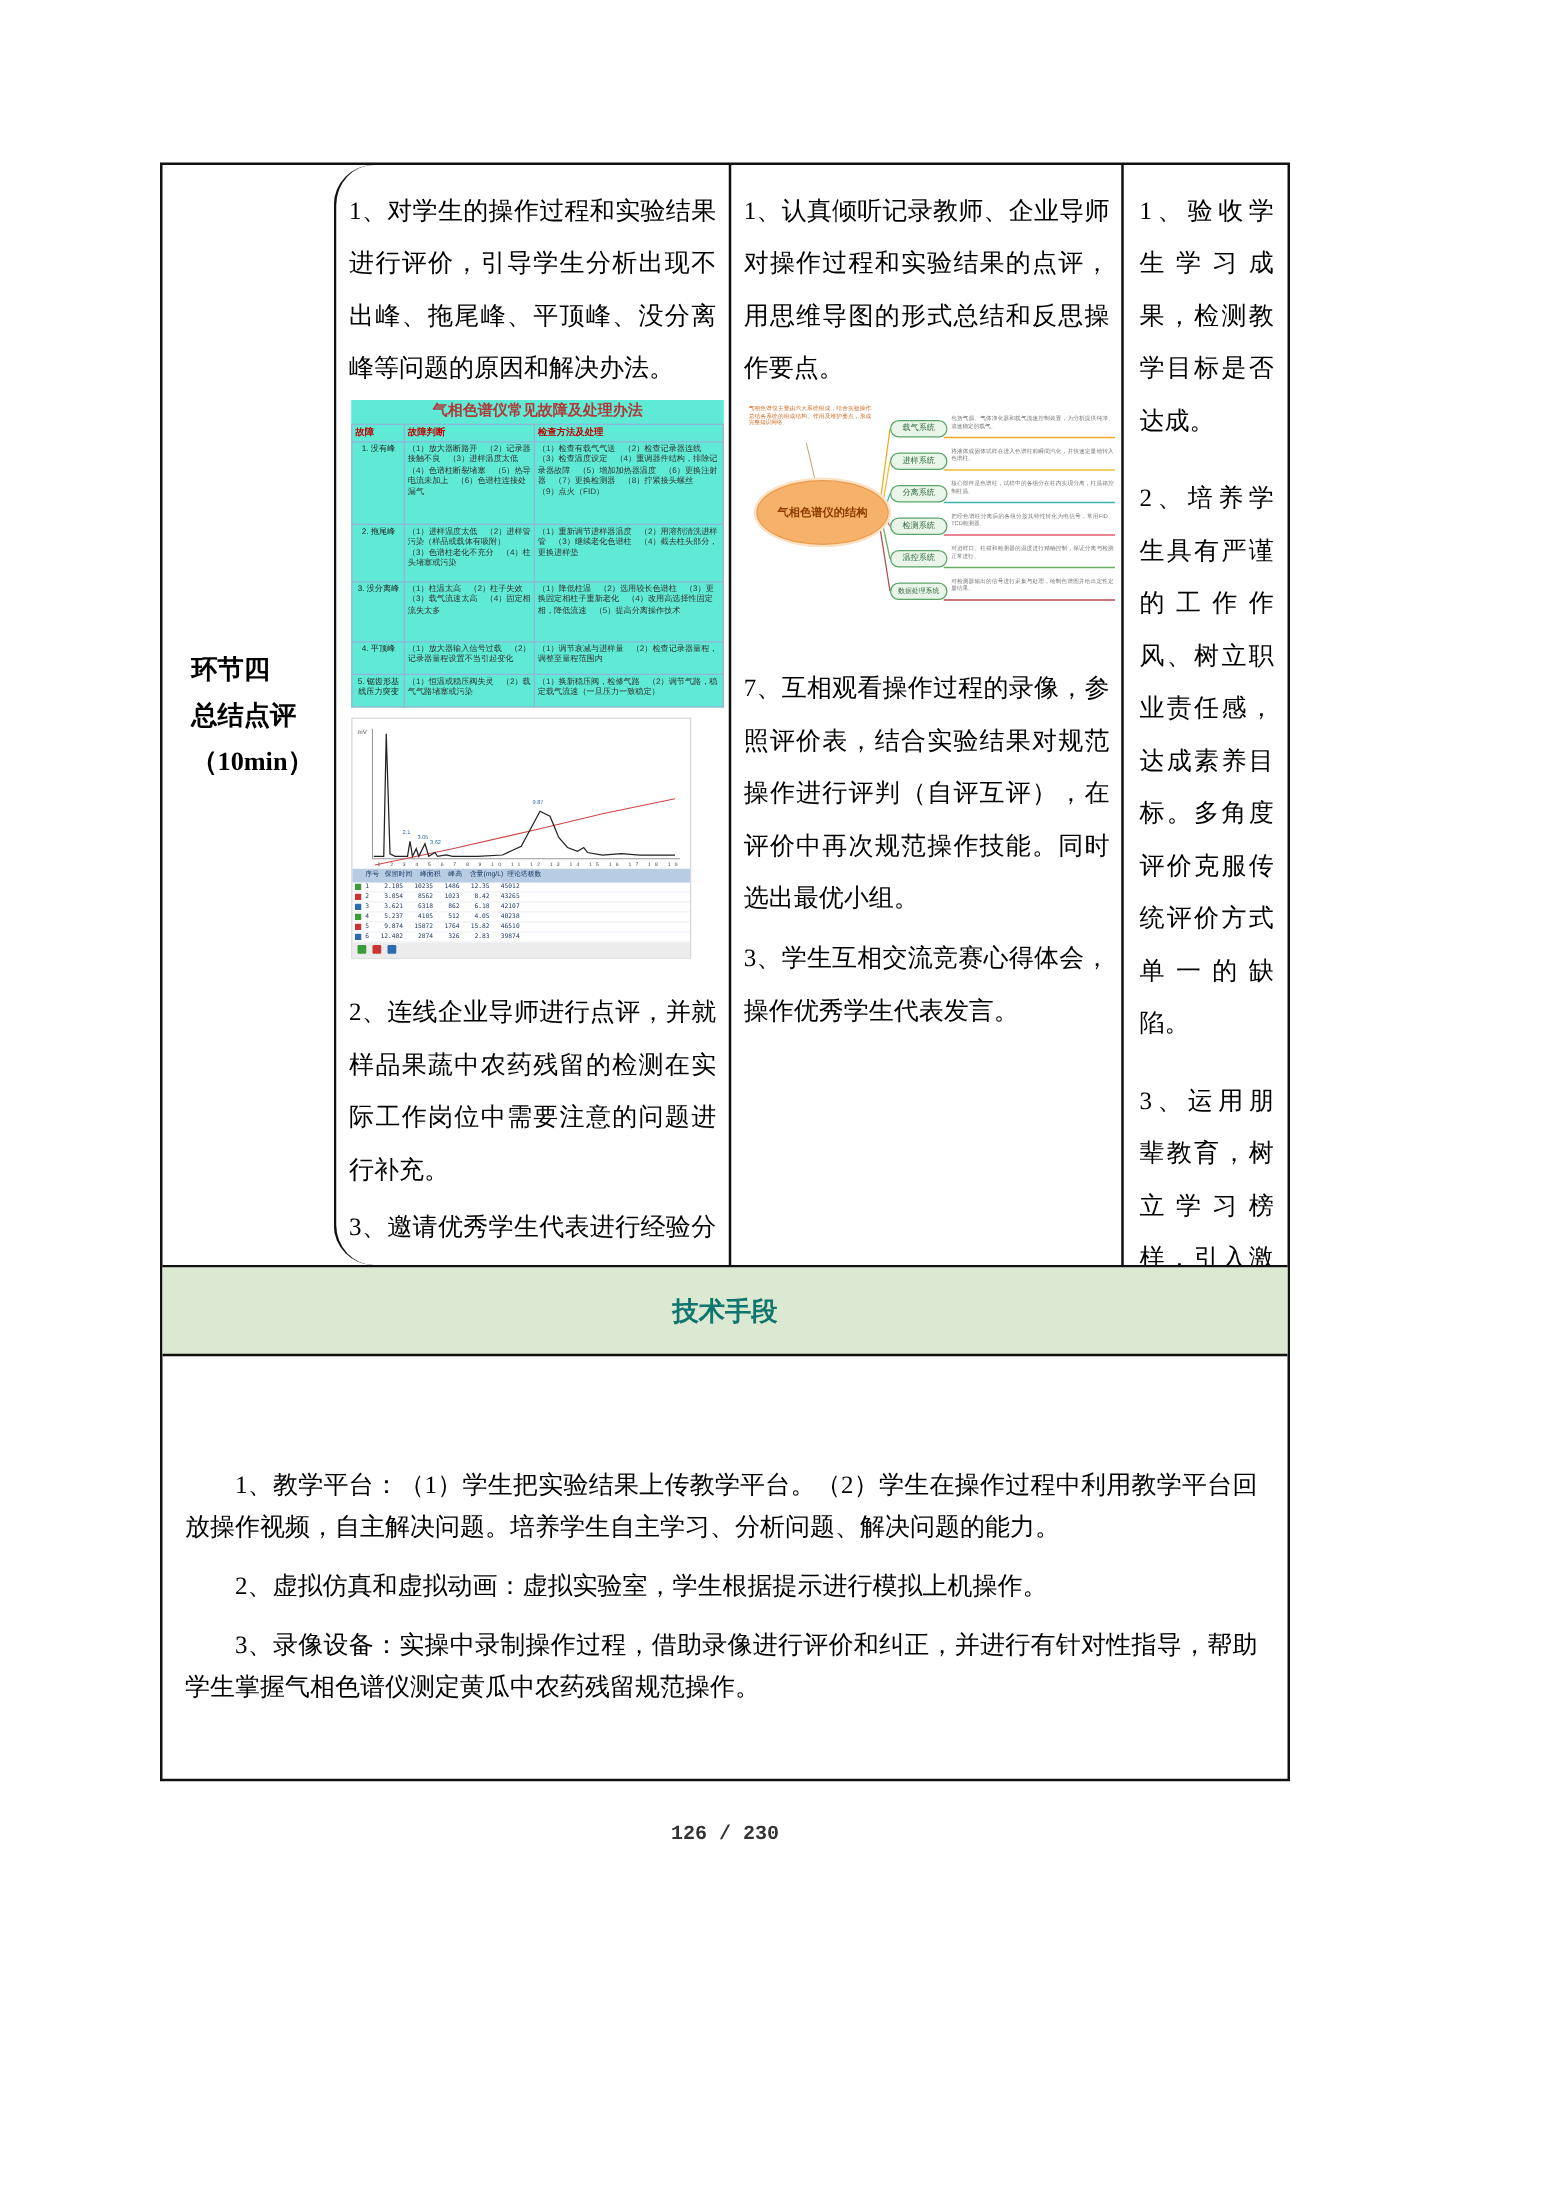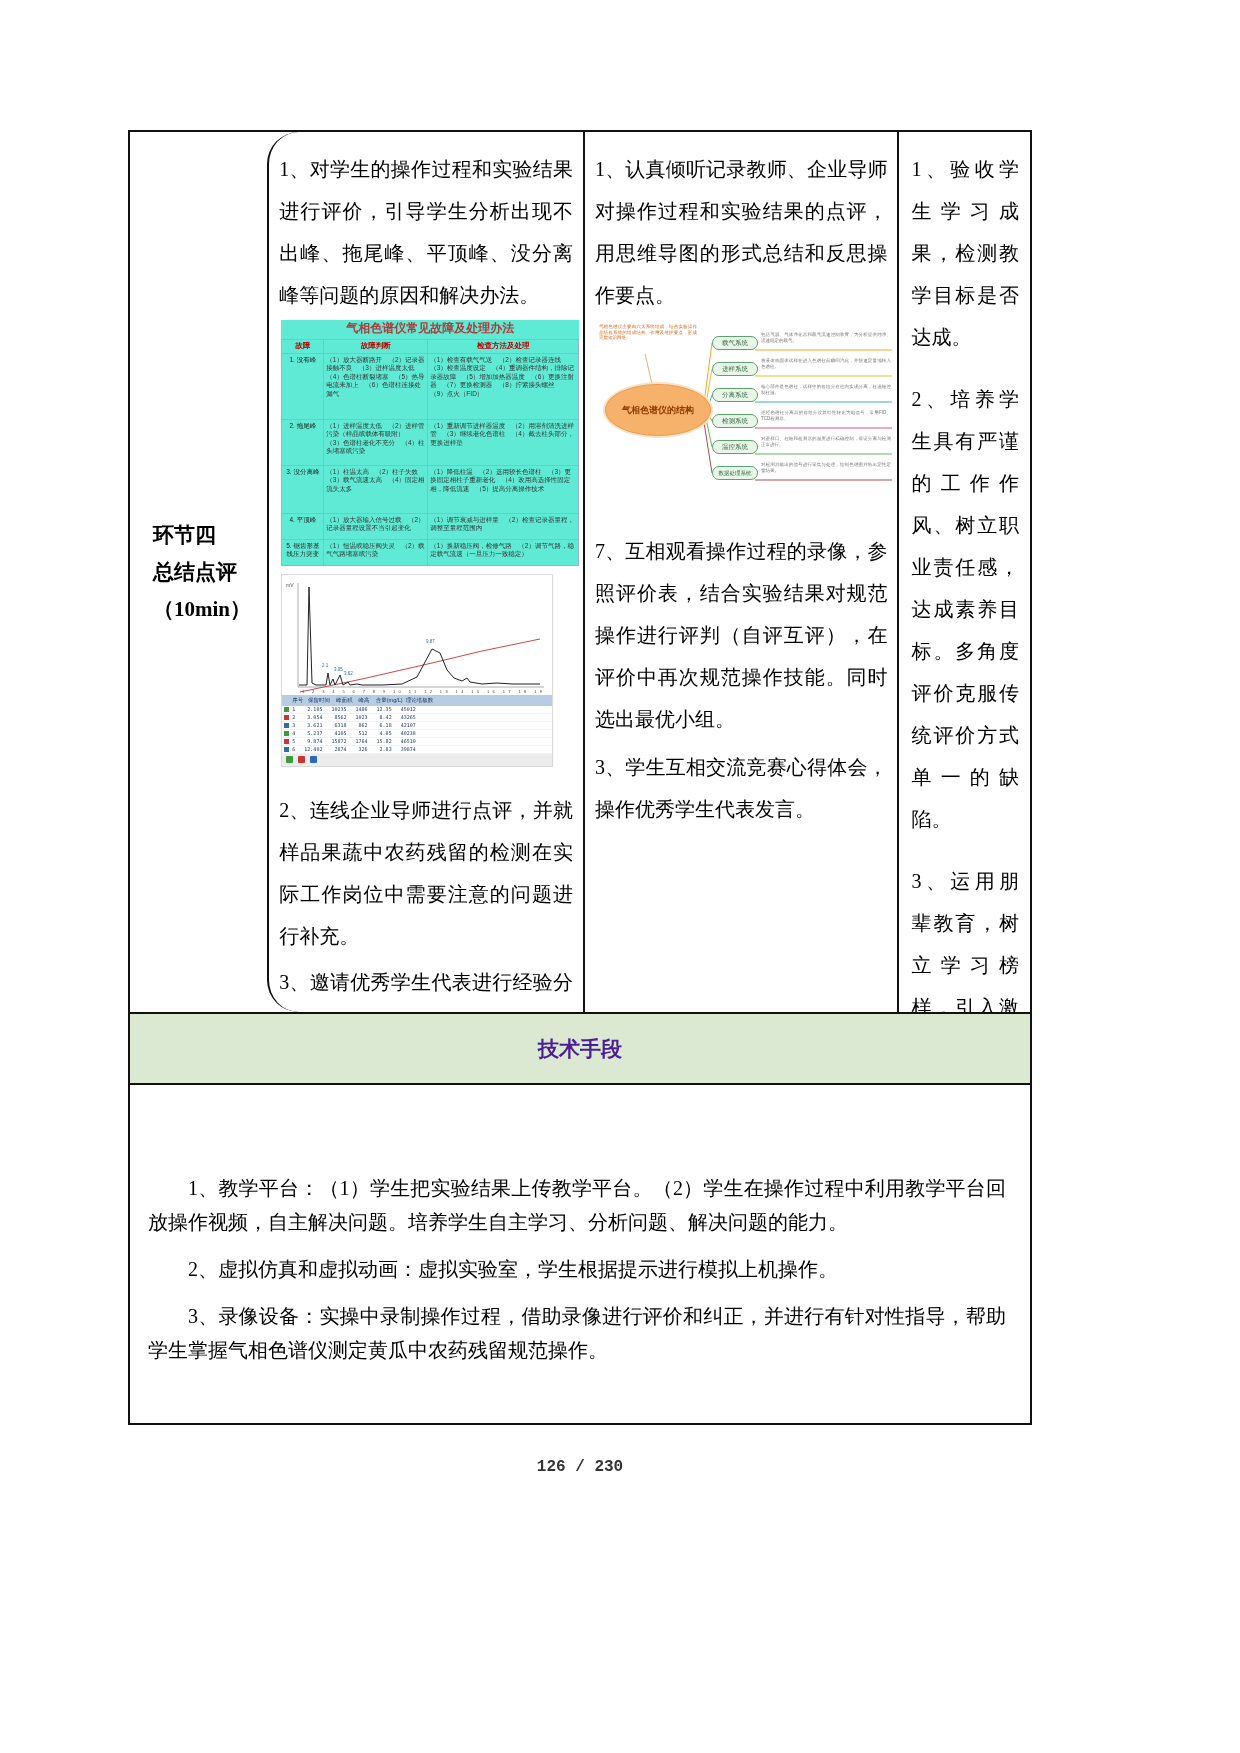--- a/index.html
+++ b/index.html
@@ -24,21 +24,21 @@
   .c3 .para { margin-bottom:6px; }
   .c4 .para { margin-bottom:20px; }
 
   
   .fault-wrap { width:298px; margin:4px 0 8px 2px; background:#5eead4; }
   .fault-title { text-align:center; font-family:"Liberation Sans",sans-serif; font-weight:bold;
                  font-size:12px; color:#b03a3a; margin-bottom:2px; }
   table.fault { width:100%; border-collapse:collapse; font-family:"Liberation Sans",sans-serif; }
   table.fault td, table.fault th { border:1px solid #95b3d7; vertical-align:top;
                  font-size:6.5px; line-height:8.5px; padding:2px 2px; color:#333; text-align:left; }
-  table.fault th { color:#c00000; font-size:7.5px; text-align:center; font-weight:bold; }
+  table.fault th { color:#c00000; font-size:7.5px; text-align:left; font-weight:bold; }
   table.fault td.fname { width:42px; text-align:center; color:#222; }
   tr.fr1 { height:66px; } tr.fr2 { height:46px; } tr.fr3 { height:48px; }
   tr.fr4 { height:26px; } tr.fr5 { height:26px; }
 
   
   .chrom { width:272px; margin:2px 0 22px 2px; border:1px solid #d8d8d8; background:#fff;
            font-family:"Liberation Sans",sans-serif; }
   .chrom svg { display:block; }
   .chrom-head { height:11px; background:#b8cce4; font-size:5.5px; line-height:11px;
                 color:#17365d; padding-left:10px; white-space:pre; }
@@ -60,21 +60,21 @@
   .mm-center .ctext { position:relative; font-size:9px; font-weight:bold; color:#8f3b00; }
   .mm-box { position:absolute; left:117px; width:46px; height:14px; background:#eaf5e9;
             border:1px solid #5aa469; border-radius:7px; font-size:6.5px; line-height:12px;
             text-align:center; color:#2f6b3c; }
   .mm-desc { position:absolute; left:166px; width:130px; height:17px; overflow:hidden;
              font-size:4.5px; line-height:5.6px; color:#777; text-align:justify; }
 
   
   .row-tech-head { height:71px; background:#dbe8d2; border-bottom:2px solid #111;
                    display:flex; align-items:center; justify-content:center; }
-  .row-tech-head .t { font-weight:bold; font-size:21px; color:#4c1d95; }
+  .row-tech-head .t { font-weight:bold; font-size:21px; color:#0f766e; }
   .row-tech-body { flex:1; padding:86px 24px 0 18px; }
   .tech-para { font-size:20px; line-height:34px; text-align:justify; text-indent:2em;
                color:#000; margin-bottom:13px; }
 
   .page-footer { position:absolute; left:128px; top:1430px; width:904px; text-align:center;
                  font-family:Liberation Mono, monospace; font-weight:bold; font-size:16px; color:#333;margin-top:28px; }
 </style>
 </head>
 <body>
 

